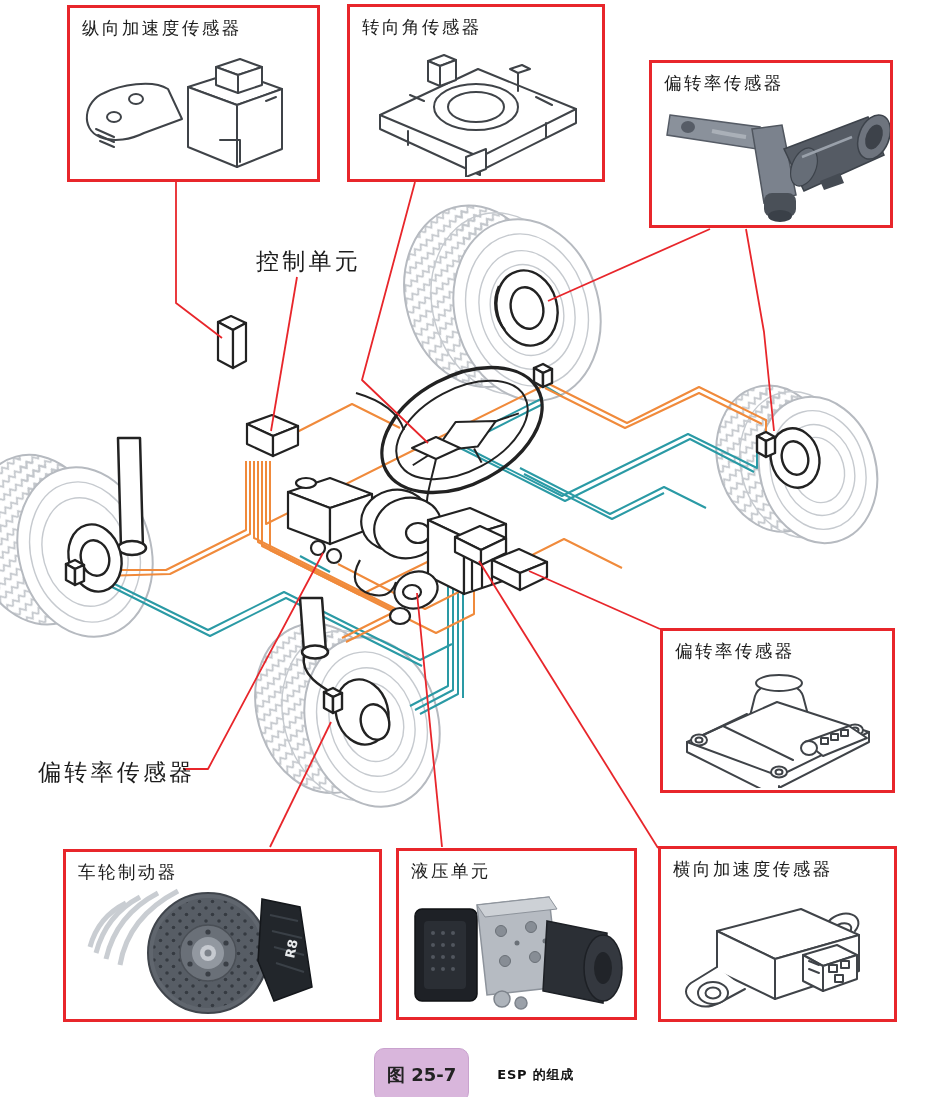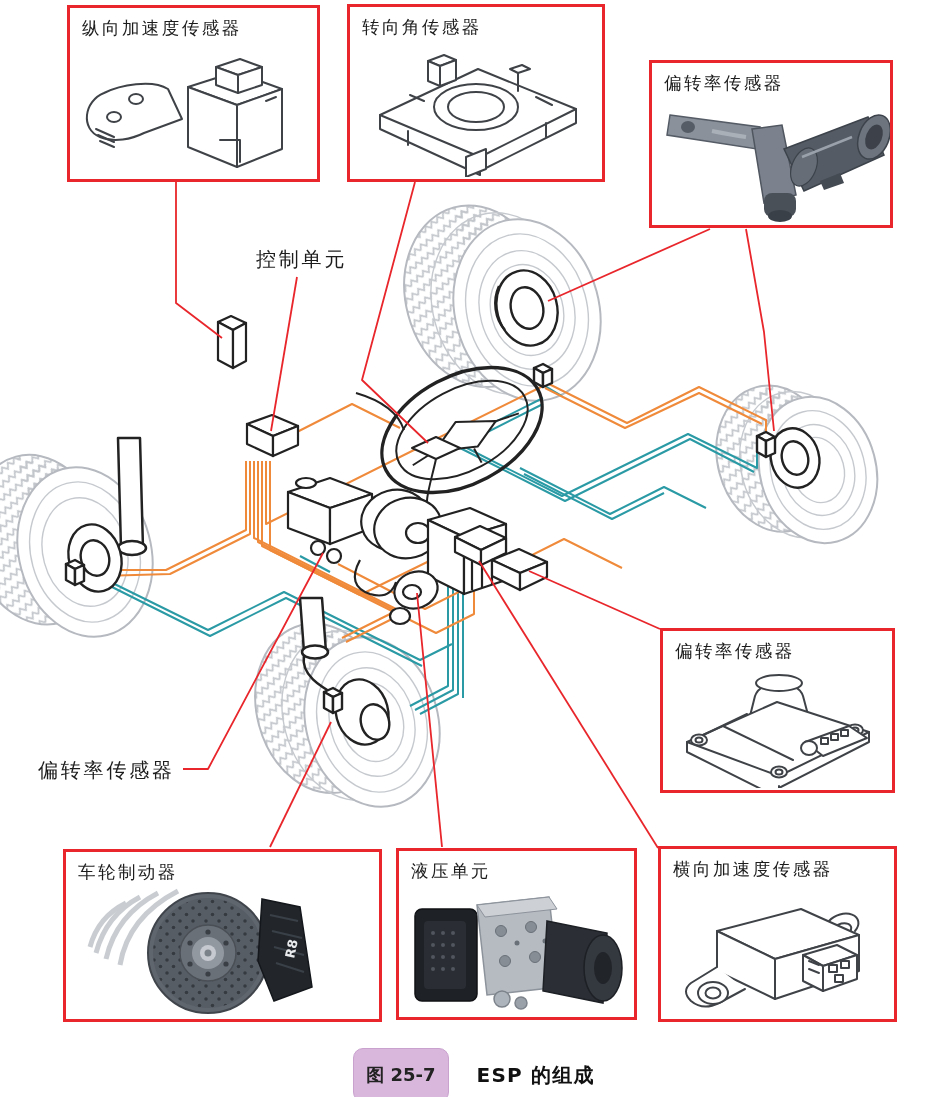--- a/index.html
+++ b/index.html
@@ -3,27 +3,27 @@
 <meta charset="utf-8">
 <style>
   html,body{margin:0;padding:0;background:#fff;}
   body{font-family:"DejaVu Sans","Liberation Sans",sans-serif;}
   .stage{position:relative;width:948px;height:1097px;background:#fff;overflow:hidden;}
   .diagram-canvas{position:absolute;left:0;top:0;z-index:1;}
   .callout-box{position:absolute;background:#fff;border:3px solid #e8262b;z-index:2;box-sizing:border-box;}
   .box-label{position:absolute;left:12px;top:8px;font-size:17.5px;font-weight:500;color:#1c1c1c;
              letter-spacing:0.14em;white-space:nowrap;text-align:center;}
   .box-art{position:absolute;left:0;bottom:2px;}
-  .float-label{position:absolute;z-index:2;font-size:20px;font-weight:500;color:#1c1c1c;
+  .float-label{position:absolute;z-index:2;font-size:23px;font-weight:500;color:#1c1c1c;
                letter-spacing:0.14em;white-space:nowrap;}
   .caption{position:absolute;left:0;right:0;top:1048px;display:flex;justify-content:center;
            align-items:center;gap:12px;z-index:2;}
   .caption-pill{background:#d9b6dc;border:1.5px solid #c9a2ce;border-radius:10px;
                 padding:14px 12px;font-size:18px;font-weight:bold;color:#222;}
-  .caption-title{font-size:20px;font-weight:bold;color:#111;letter-spacing:0.06em;margin-left:16px;}
+  .caption-title{font-size:13px;font-weight:bold;color:#111;letter-spacing:0.06em;margin-left:16px;}
   .lineart{stroke:#3f4348;fill:#fff;stroke-width:2;stroke-linejoin:round;stroke-linecap:round;}
   .lineart-n{stroke:#3f4348;fill:none;stroke-width:2;stroke-linejoin:round;stroke-linecap:round;}
 </style>
 </head>
 <body>
 
 <div class="stage">
 
   <svg class="diagram-canvas" width="948" height="1097" viewBox="0 0 948 1097">
     <defs>

